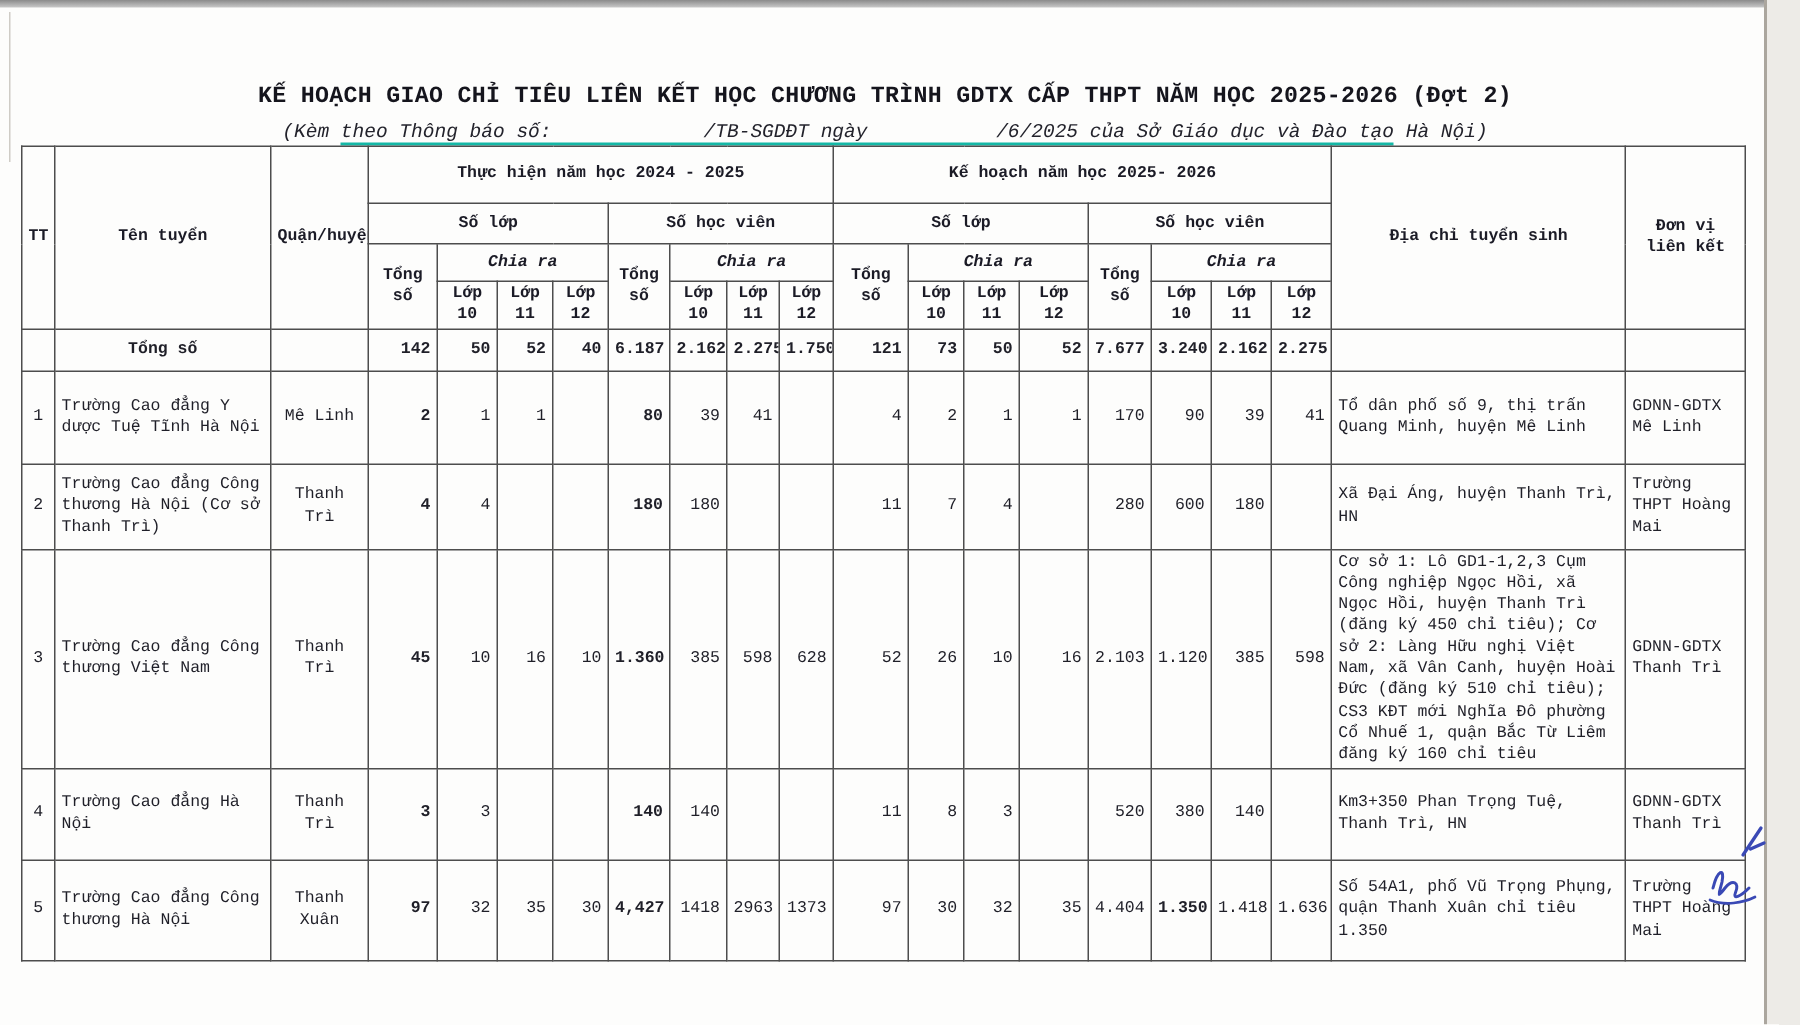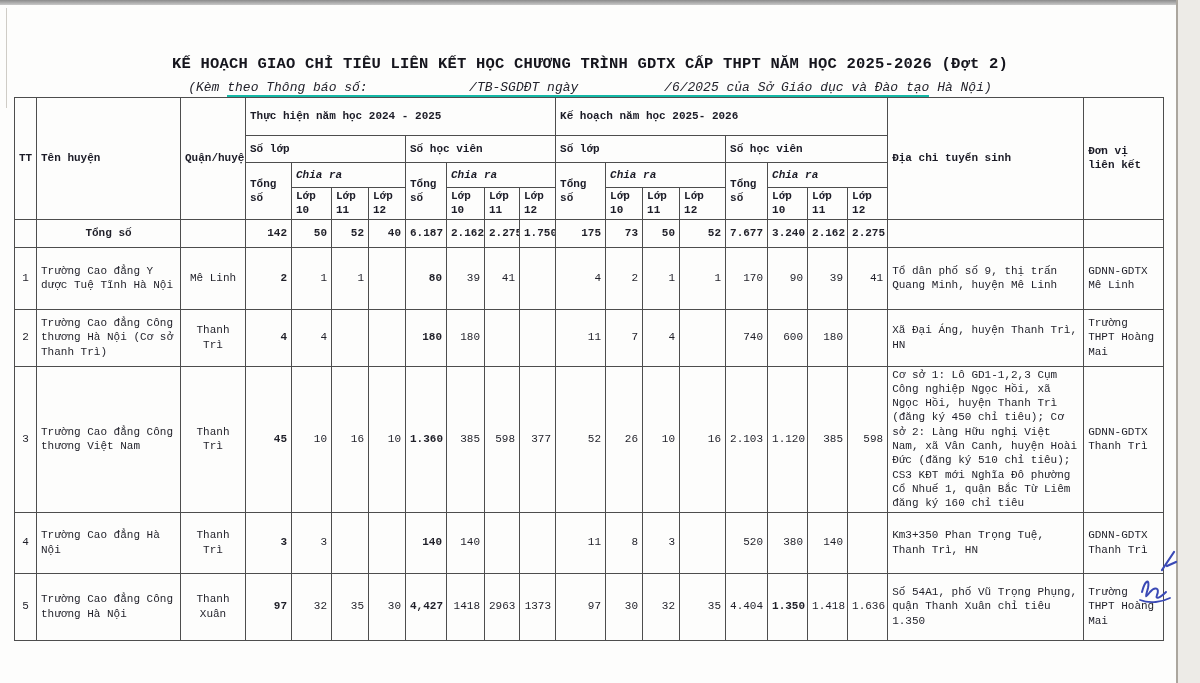--- a/index.html
+++ b/index.html
@@ -15,21 +15,21 @@
          font-weight:bold;font-size:15.5px;letter-spacing:.2px;color:#15151d;}
   .subtitle{position:absolute;left:0;top:80px;width:1180px;text-align:center;
          font-style:italic;font-size:13px;color:#23232c;}
   .subtitle .fill{white-space:pre;border-bottom:5px solid #14b8a6;}
 
   table.doc{position:absolute;left:14px;top:97px;width:1141px;border-collapse:collapse;
          table-layout:fixed;background:#fdfdfc;}
   table.doc th,table.doc td{border:1px solid #4d4d4d;padding:1px 4px;vertical-align:middle;
          font-size:11px;line-height:1.3;overflow:hidden;}
   table.doc{border:1.5px solid #3e3e3e;}
-  th{font-weight:bold;text-align:left;color:#1b1b26;}
+  th{font-weight:bold;text-align:center;color:#1b1b26;}
   th.grp{font-size:11.5px;}
   th.split{font-style:italic;}
   td.num{text-align:right;}
   td.ctr{text-align:center;}
   td.lft{text-align:left;}
   td.b{font-weight:bold;}
   td.addr{font-size:10.5px;line-height:1.32;padding:2px 4px;}
   td.partner{font-size:11px;padding:2px 4px;}
   tr.h-a{height:38px;} tr.h-b{height:27px;} tr.h-c{height:25px;} tr.h-d{height:26px;}
   tr.r-tot{height:28px;} tr.r-tot td{font-weight:bold;}
@@ -68,21 +68,21 @@
       <col style="width:42px">
         <col style="width:40px">
         <col style="width:40px">
         <col style="width:40px">
       <col style="width:196px">
         <col style="width:80px">
     </colgroup>
     <thead>
       <tr class="h-a">
         <th rowspan="4">TT</th>
-        <th rowspan="4">Tên huyện</th>
+        <th rowspan="4">Tên tuyển</th>
         <th rowspan="4">Quận/huyện</th>
         <th colspan="8" class="grp">Thực hiện năm học 2024 - 2025</th>
         <th colspan="8" class="grp">Kế hoạch năm học 2025- 2026</th>
         <th rowspan="4">Địa chỉ tuyển sinh</th>
         <th rowspan="4">Đơn vị liên kết</th>
       </tr>
       <tr class="h-b">
         <th colspan="4">Số lớp</th>
         <th colspan="4">Số học viên</th>
         <th colspan="4">Số lớp</th>
@@ -119,21 +119,21 @@
         <td class="ctr">Tổng số</td>
         <td></td>
         <td class="num">142</td>
         <td class="num">50</td>
         <td class="num">52</td>
         <td class="num">40</td>
         <td class="num">6.187</td>
         <td class="num">2.162</td>
         <td class="num">2.275</td>
         <td class="num">1.750</td>
-        <td class="num">175</td>
+        <td class="num">121</td>
         <td class="num">73</td>
         <td class="num">50</td>
         <td class="num">52</td>
         <td class="num">7.677</td>
         <td class="num">3.240</td>
         <td class="num">2.162</td>
         <td class="num">2.275</td>
         <td></td>
         <td></td>
       </tr>
@@ -171,40 +171,40 @@
         <td class="num"></td>
         <td class="num"></td>
         <td class="num b">180</td>
         <td class="num">180</td>
         <td class="num"></td>
         <td class="num"></td>
         <td class="num">11</td>
         <td class="num">7</td>
         <td class="num">4</td>
         <td class="num"></td>
-        <td class="num">740</td>
+        <td class="num">280</td>
         <td class="num">600</td>
         <td class="num">180</td>
         <td class="num"></td>
         <td class="lft addr">Xã Đại Áng, huyện Thanh Trì, HN</td>
         <td class="lft partner">Trường THPT Hoàng Mai</td>
       </tr>
 
       <tr class="r3">
         <td class="ctr">3</td>
         <td class="lft">Trường Cao đẳng Công thương Việt Nam</td>
         <td class="ctr">Thanh Trì</td>
         <td class="num b">45</td>
         <td class="num">10</td>
         <td class="num">16</td>
         <td class="num">10</td>
         <td class="num b">1.360</td>
         <td class="num">385</td>
         <td class="num">598</td>
-        <td class="num">377</td>
+        <td class="num">628</td>
         <td class="num">52</td>
         <td class="num">26</td>
         <td class="num">10</td>
         <td class="num">16</td>
         <td class="num">2.103</td>
         <td class="num">1.120</td>
         <td class="num">385</td>
         <td class="num">598</td>
         <td class="lft addr">Cơ sở 1: Lô GD1-1,2,3 Cụm Công nghiệp Ngọc Hồi, xã Ngọc Hồi, huyện Thanh Trì (đăng ký 450 chỉ tiêu); Cơ sở 2: Làng Hữu nghị Việt Nam, xã Vân Canh, huyện Hoài Đức (đăng ký 510 chỉ tiêu); CS3 KĐT mới Nghĩa Đô phường Cổ Nhuế 1, quận Bắc Từ Liêm đăng ký 160 chỉ tiêu</td>
         <td class="lft partner">GDNN-GDTX Thanh Trì</td>

